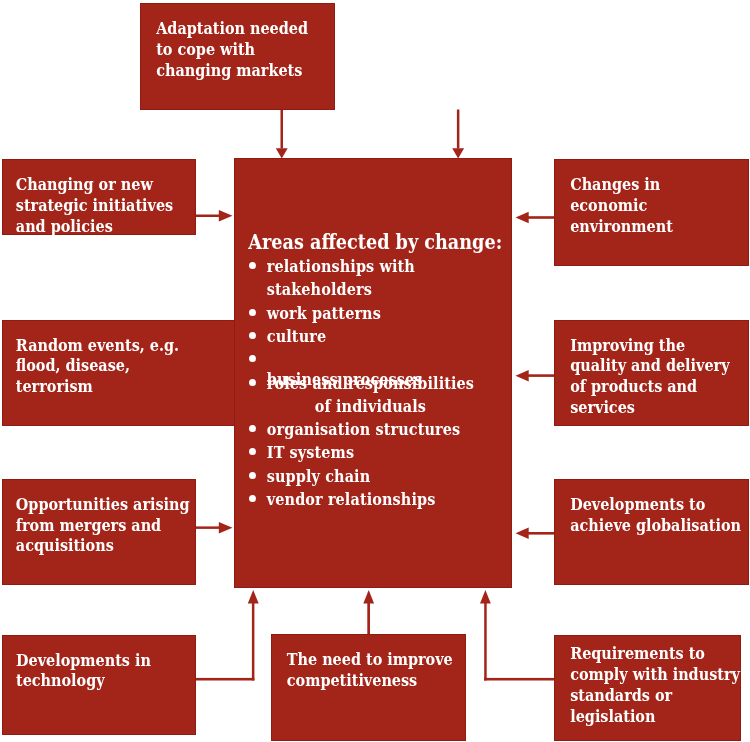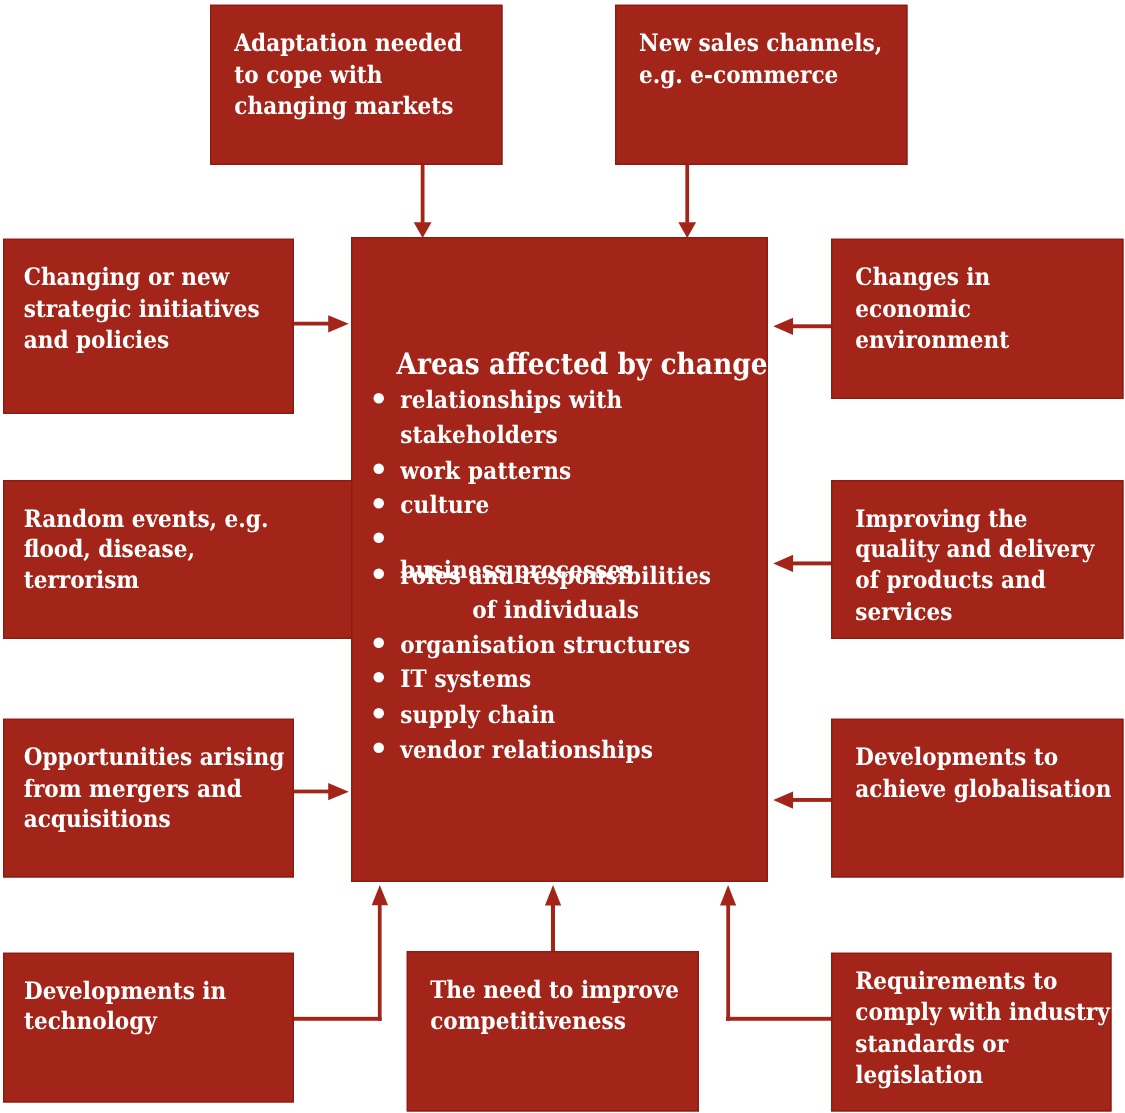--- a/index.html
+++ b/index.html
@@ -9,21 +9,21 @@
   #stage{position:absolute;left:0;top:0;width:750px;height:742px;
          transform:translateZ(0);padding-left:43px;}
   .box{position:absolute;background:#a32519;box-sizing:border-box;
        box-shadow:inset 0 0 0 1px #8e1c10;}
   .txt{position:absolute;color:#ffffff;font-weight:bold;line-height:20.8px;
        font-size:16px;white-space:pre;
        font-family:"DejaVu Serif Condensed","DejaVu Serif",serif;}
   #arrows{position:absolute;left:0;top:0;width:750px;height:742px;}
   .chead{position:absolute;color:#ffffff;font-weight:bold;font-size:19.6px;
          line-height:20px;white-space:pre;
-         font-family:"DejaVu Serif Condensed","DejaVu Serif",serif;margin-left:16px;}
+         font-family:"DejaVu Serif Condensed","DejaVu Serif",serif;}
   .cbul{position:absolute;color:#ffffff;font-weight:bold;font-size:16px;letter-spacing:0.12px;
         line-height:23.25px;white-space:pre;
         font-family:"DejaVu Serif Condensed","DejaVu Serif",serif;}
   .bullet{position:absolute;width:7px;height:7px;border-radius:50%;background:#ffffff;}
 </style>
 </head>
 <body>
 
 <div id="stage">
 
@@ -76,26 +76,22 @@
         <path d="M 480 603.6 L 490.8 603.6 L 485.4 590 Z"></path>
       </g>
     </g>
   </svg>
 
   <div class="box" style="left:140.2px;top:3.4px;width:194.7px;height:106.4px;">
     <div class="txt" style="left:16px;top:16px;">Adaptation needed
 to cope with
 changing markets</div>
   </div>
-  <div class="box" style="left:410px;top:3.4px;width:195.3px;height:106.4px;">
-    <div class="txt" style="left:16px;top:16px;">New sales channels,
-e.g. e-commerce</div>
-  </div>
 
-  <div class="box" style="left:1.8px;top:159.2px;width:194.2px;height:117px;">
+  <div class="box" style="left:1.8px;top:159.2px;width:194.2px;height:76px;">
     <div class="txt" style="left:14px;top:16px;">Changing or new
 strategic initiatives
 and policies</div>
   </div>
   <div class="box" style="left:1.8px;top:319.5px;width:233px;height:106.5px;">
     <div class="txt" style="left:14px;top:16px;">Random events, e.g.
 flood, disease,
 terrorism</div>
   </div>
   <div class="box" style="left:1.8px;top:478.9px;width:194.2px;height:106.3px;">

